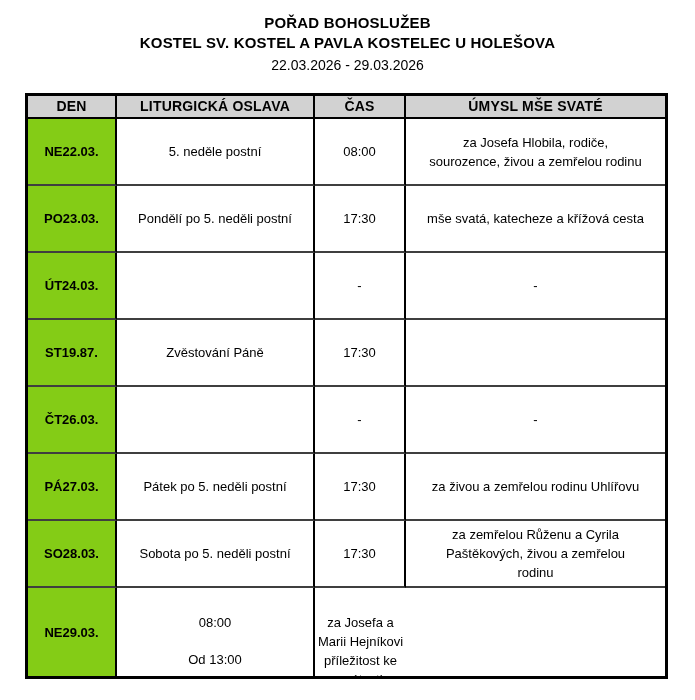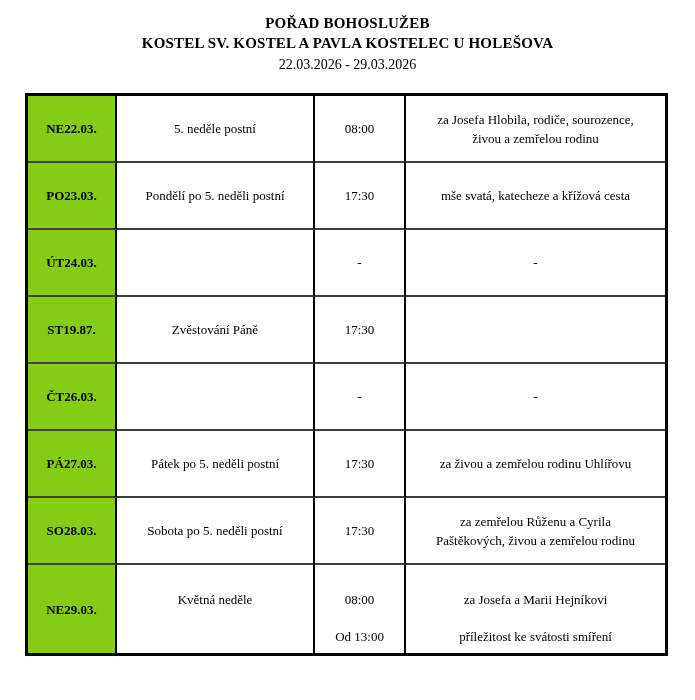--- a/index.html
+++ b/index.html
@@ -3,21 +3,21 @@
 <meta charset="utf-8">
 <style>
   * { margin: 0; padding: 0; box-sizing: border-box; }
   html, body {
     width: 695px; height: 700px;
     background: #ffffff;
     font-family: "Liberation Sans", "DejaVu Sans", sans-serif;
     color: #000;
     overflow: hidden;
   }
-  .page { position: relative; width: 695px; height: 700px; font-family: Liberation Serif, serif; }
+  .page { position: relative; width: 695px; height: 700px; }
 
   
   .title-block { padding-top: 13px; text-align: center; }
   .title-line1, .title-line2 {
     font-size: 15px; font-weight: bold; line-height: 20px; letter-spacing: 0.2px;
   }
   .title-date { font-size: 14px; line-height: 20px; margin-top: 2px; }
 
   
   .tbl {
@@ -75,20 +75,26 @@
 <div class="page">
 
   <div class="title-block">
     <div class="title-line1">POŘAD BOHOSLUŽEB</div>
     <div class="title-line2">KOSTEL SV. KOSTEL A PAVLA KOSTELEC U HOLEŠOVA</div>
     <div class="title-date">22.03.2026 - 29.03.2026</div>
   </div>
 
   <div class="tbl">
 
+    <div class="tr head">
+      <div class="td">DEN</div>
+      <div class="td">LITURGICKÁ OSLAVA</div>
+      <div class="td">ČAS</div>
+      <div class="td">ÚMYSL MŠE SVATÉ</div>
+    </div>
 
     <div class="tr body">
       <div class="td day">
         <span>NE</span>
         <span>22.03.</span>
       </div>
       <div class="td cel">5. neděle postní</div>
       <div class="td time">
         <div>08:00</div>
       </div>
@@ -179,21 +185,20 @@
       <div class="td int">
         <div class="int-text">za zemřelou Růženu a Cyrila Paštěkových, živou a zemřelou rodinu</div>
       </div>
     </div>
 
     <div class="tr body tall">
       <div class="td day">
         <span>NE</span>
         <span>29.03.</span>
       </div>
-      <div class="td cel">Květná neděle</div>
       <div class="td time">
         <div>08:00</div>
         <div class="line2">Od 13:00</div>
       </div>
       <div class="td int">
         <div class="int-text">za Josefa a Marii Hejníkovi</div>
         <div class="int-text line2">příležitost ke svátosti smíření</div>
       </div>
     </div>
 

